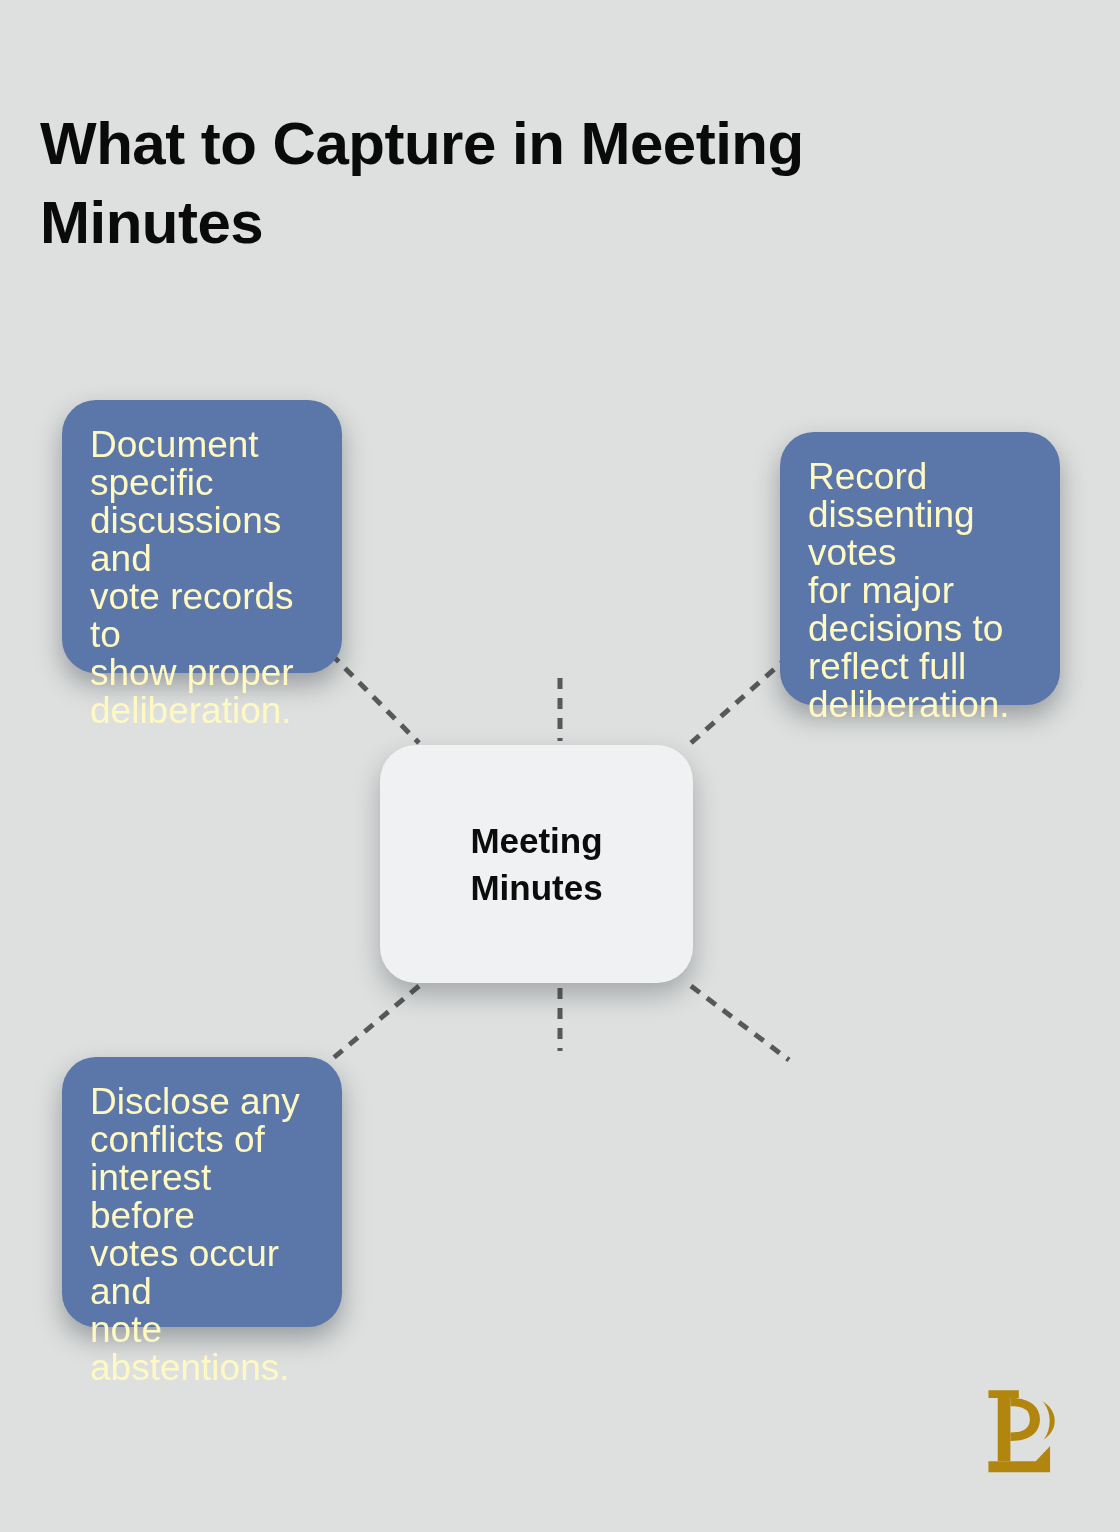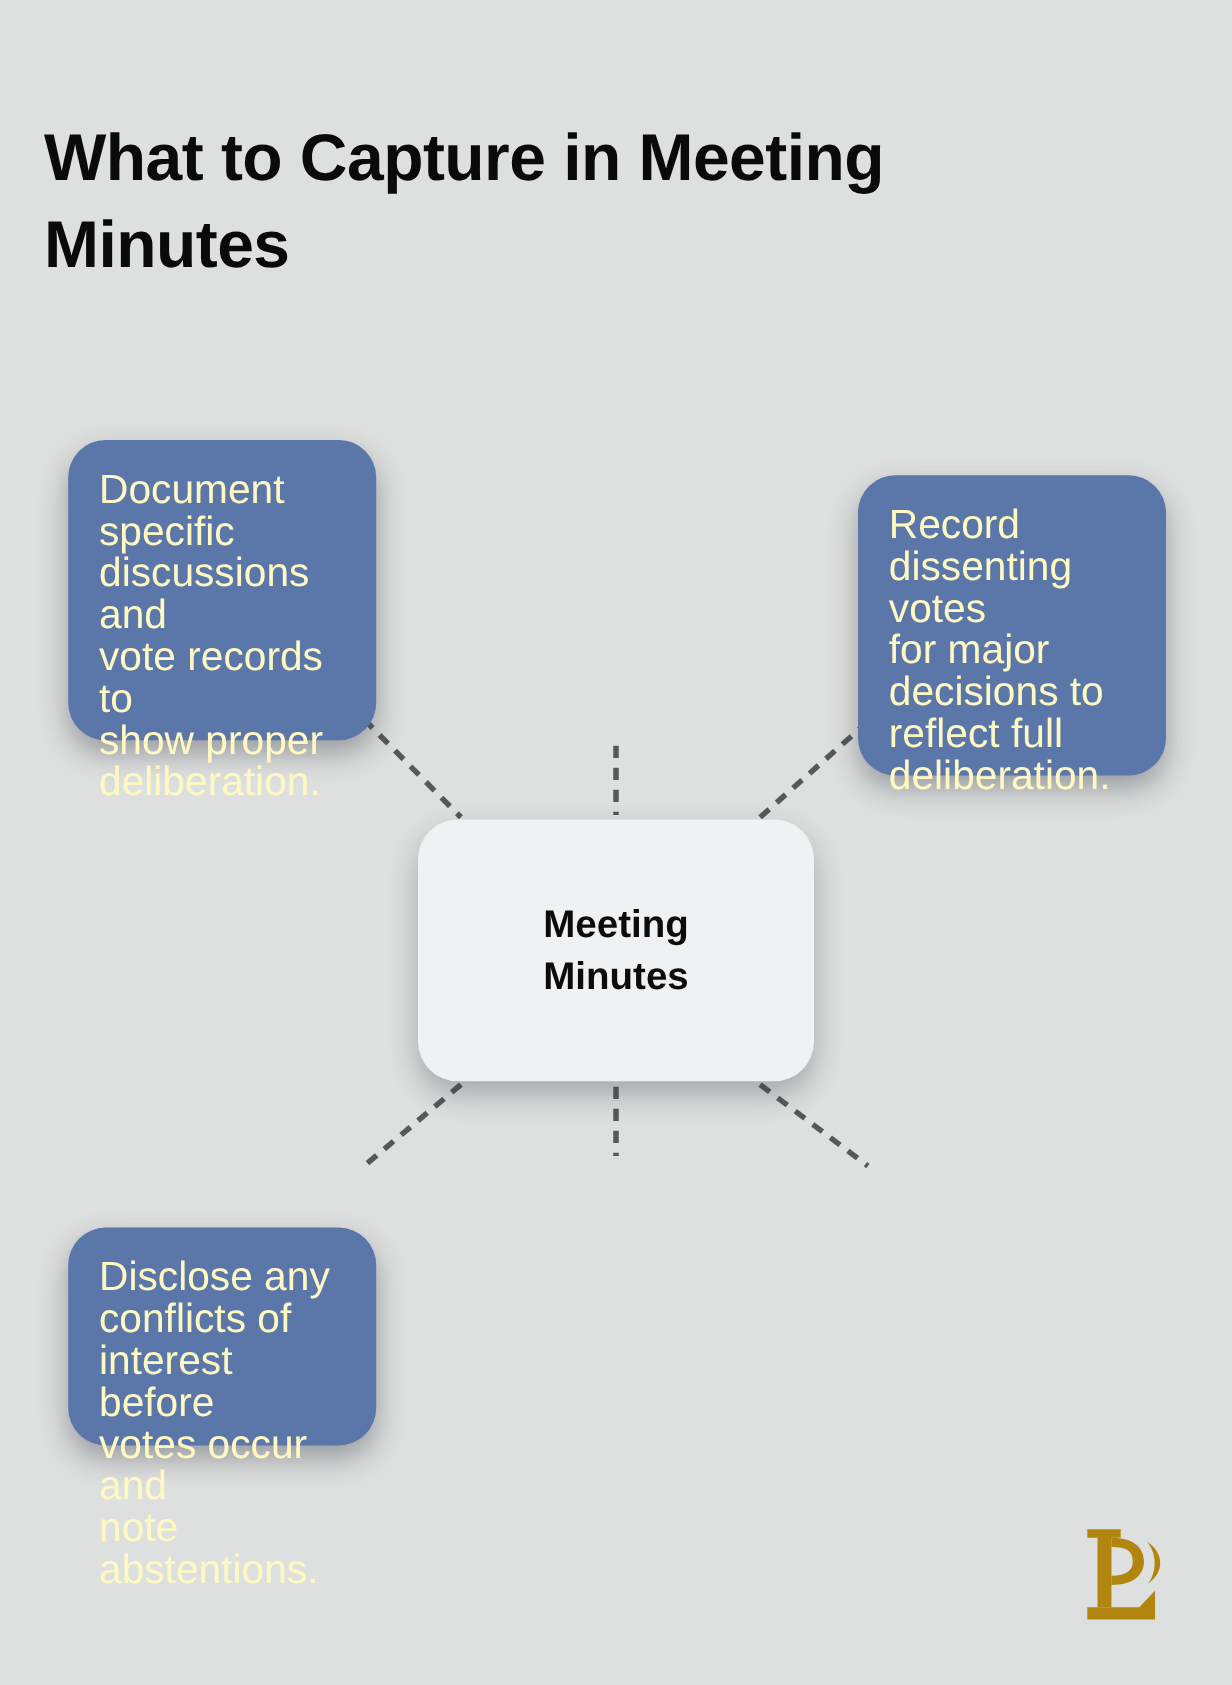--- a/index.html
+++ b/index.html
@@ -38,29 +38,29 @@
     background: #5b76a8;
     color: #fef9c3;
     box-sizing: border-box;
     padding: 26px 22px 0 28px;
     font-size: 37px;
     line-height: 38px;
     box-shadow: 0 12px 26px rgba(50, 55, 65, 0.40);
   }
   .node .node-text { white-space: pre-line; }
   .node-top    { top: 400px; height: 273px; }
-  .node-bottom { top: 1116px; height: 198px; }
+  .node-bottom { top: 1057px; height: 270px; }
   .col-left   { left: 62px; }
   .col-center { left: 420px; }
   .col-right  { left: 780px; margin-top: 32px; }
   .center-node {
     position: absolute;
     z-index: 2;
     left: 380px; top: 745px;
-    width: 360px; height: 238px;
+    width: 313px; height: 238px;
     border-radius: 36px;
     background: #f0f1f2;
     box-shadow: 0 12px 26px rgba(50, 55, 65, 0.33);
     display: flex;
     align-items: center;
     justify-content: center;
   }
   .center-node .center-label {
     font-size: 35px;
     line-height: 47px;

